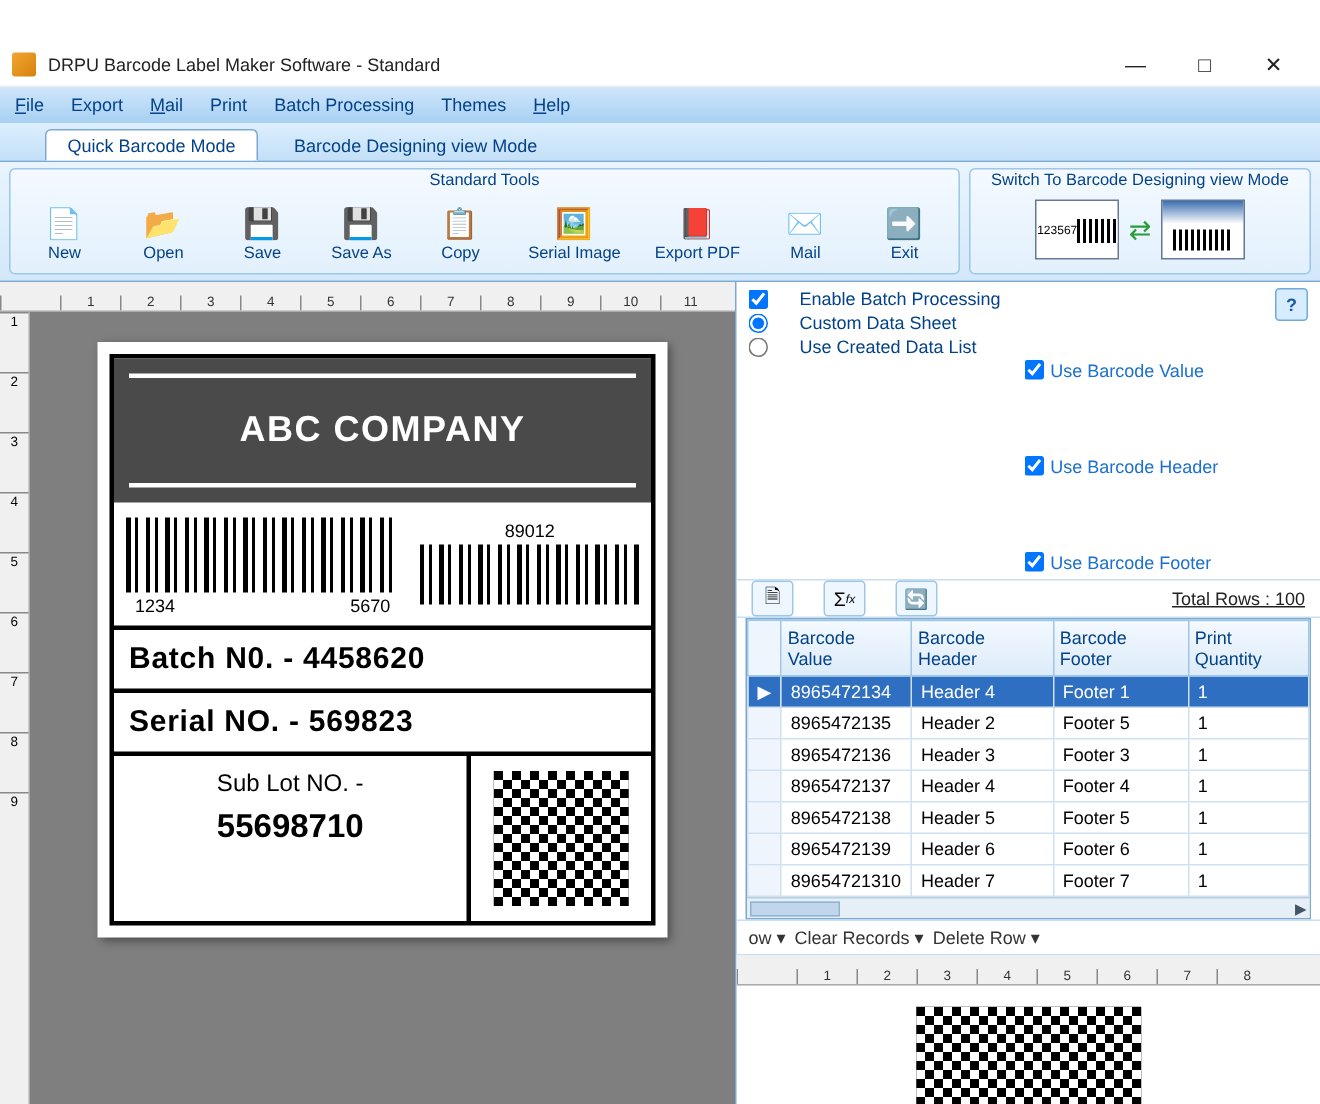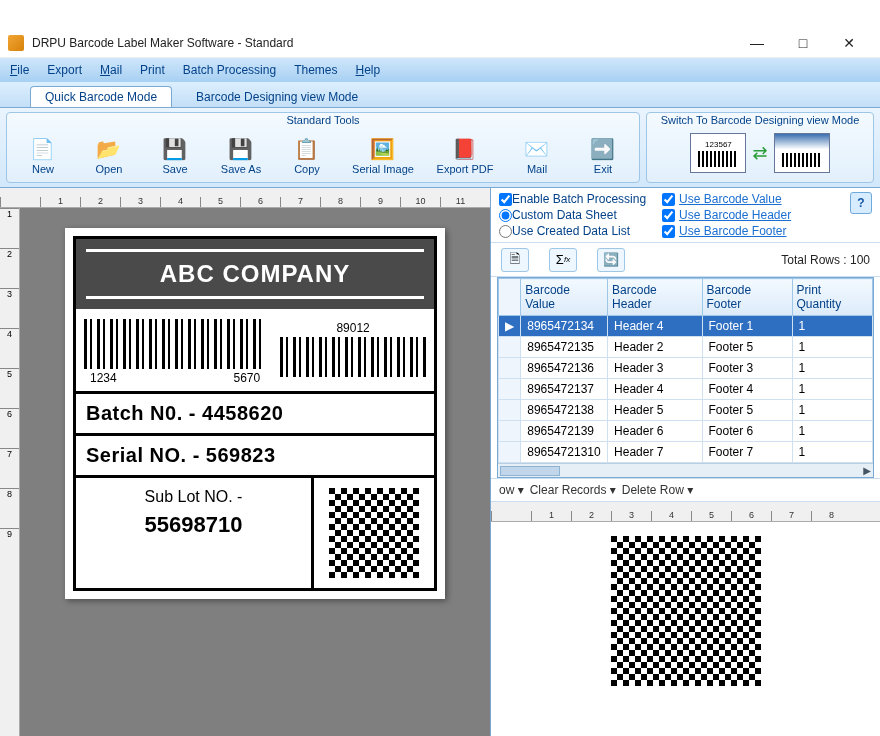--- a/index.html
+++ b/index.html
@@ -22,21 +22,21 @@
 .modetabs .tab.inactive { background:transparent; border:none; padding:3px 6px; }
 
 
 .toolrow { height: 80px; background: linear-gradient(#e9f4fe,#d2e8fa); display:flex; padding:4px 6px; gap:6px; border-bottom:1px solid #7aa9d4; }
 .toolbox { border:1px solid #9ec6e6; border-radius:4px; background:linear-gradient(#f4faff,#e2f0fc); }
 .toolbox .hdr { text-align:center; color:#034289; font-size:11px; padding:1px 0; }
 .toolbox .body { display:flex; align-items:center; justify-content:center; gap:6px; padding:2px 6px; }
 .tbtn { display:flex; flex-direction:column; align-items:center; justify-content:center; width:60px; height:52px; cursor:pointer; color:#034289; font-size:11px; }
 .tbtn .ico { width:28px; height:28px; display:flex; align-items:center; justify-content:center; font-size:20px; }
 .switchbody { display:flex; align-items:center; justify-content:center; gap:6px; height:52px; }
-.switchimg { width:56px; height:40px; border:1px solid #679; background:#fff; display:flex; flex-direction:column; align-items:center; justify-content:center; font-size:8px; }
+.switchimg { width:56px; height:40px; border:1px solid #679; background:#fff; display:flex; align-items:center; justify-content:center; font-size:8px; }
 
 
 .main { display:flex; height: calc(736px - 30px - 24px - 26px - 80px); }
 .leftpane { width: 490px; background:#fff; display:flex; flex-direction:column; }
 .rightpane { flex:1; background:#fff; border-left:1px solid #7aa9d4; display:flex; flex-direction:column; }
 
 
 .ruler-h { height:20px; background:#f0f0f0; border-bottom:1px solid #aaa; position:relative; font-size:9px; color:#333; overflow:hidden; display:flex; align-items:flex-end; }
 .ruler-h span { width:40px; text-align:center; border-left:1px solid #888; display:inline-block; height:10px; line-height:8px;}
 .ruler-v { width:20px; background:#f0f0f0; border-right:1px solid #aaa; display:flex; flex-direction:column; }
@@ -63,27 +63,27 @@
 .botrow .cell:first-child .val { font-size:22px; font-weight:bold; font-family:"Arial Black",Arial; margin-top:6px;}
 .qrcell { width:120px; display:flex; align-items:center; justify-content:center; }
 .qr { width:90px; height:90px; background:
   repeating-linear-gradient(0deg,#000 0 6px,#fff 6px 12px),
   repeating-linear-gradient(90deg,#000 0 6px,#fff 6px 12px);
   background-blend-mode:difference; image-rendering:pixelated;}
 
 
 .optrow { padding:4px 8px; display:flex; gap:16px; border-bottom:1px solid #c9def0; }
 .optcol { display:flex; flex-direction:column; gap:2px;}
-.optcol label { color:#034289; font-size:12px; display:flex; align-items:center; gap:0; cursor:pointer;}
-.optcol a { color:#1b6fd0; text-decoration:underline; font-size:12px; cursor:pointer; display:flex; align-items:flex-end; gap:4px;}
+.optcol label { color:#034289; font-size:12px; display:flex; align-items:center; gap:21px; cursor:pointer;}
+.optcol a { color:#1b6fd0; font-size:12px; cursor:pointer; display:flex; align-items:flex-start; gap:4px;margin-top:48px;}
 .helpbtn { width:22px; height:22px; background:#d8ecff; border:1px solid #6fa9dd; border-radius:3px; display:flex; align-items:center; justify-content:center; color:#1558a5; font-weight:bold; margin-left:auto; cursor:pointer;}
 
 .tblbar { height:34px; border-bottom:1px solid #c9def0; display:flex; align-items:center; padding:0 10px; gap:20px; }
 .tblbar .ib { width:28px; height:24px; border:1px solid #9ec6e6; border-radius:3px; background:#eef7ff; cursor:pointer; display:flex; align-items:center; justify-content:center; font-size:13px;}
-.totalrows { margin-left:auto; color:#222; }
+.totalrows { margin-left:auto; color:#222;text-decoration:underline; }
 
 .grid { border:1px solid #7aa9d4; margin:0 6px; font-size:12px; }
 .grid table { width:100%; border-collapse:collapse;}
 .grid th { background:linear-gradient(#f3f9ff,#dcebf9); border:1px solid #9ec6e6; padding:4px; text-align:left; font-weight:normal; color:#034289;}
 .grid td { border:1px solid #cfe1f0; padding:3px 6px;}
 .grid tr.sel td { background:#2f6fc2; color:#fff; }
 .grid .rowhdr { width:22px; background:#eef5fc; text-align:center;}
 .grid tr.sel .rowhdr { background:#2f6fc2; color:#fff;}
 .scroll { height:14px; background:#e6eef6; border-top:1px solid #b8cfe2; position:relative;}
 .scroll .thumb{ position:absolute; left:2px; top:2px; width:60px; height:10px; background:#c1d6ea; border:1px solid #8fb3d2;}
@@ -209,21 +209,21 @@
           <span>6</span>
           <span>7</span>
           <span>8</span>
           <span>9</span>
         </div>
       <div class="canvas">
         <div class="label">
           <div class="label-inner">
             <div class="hband">
               <div class="hline"></div>
-              <div style="padding:8px 0">ABC COMPANY</div>
+              <div style="padding:21px 0">ABC COMPANY</div>
               <div class="hline"></div>
             </div>
             <div class="bcrow">
               <div class="bc">
                 <div class="bars"></div>
                 <div class="bctxt">
                     <span>1234</span>
                     <span>5670</span>
                   </div>
               </div>

